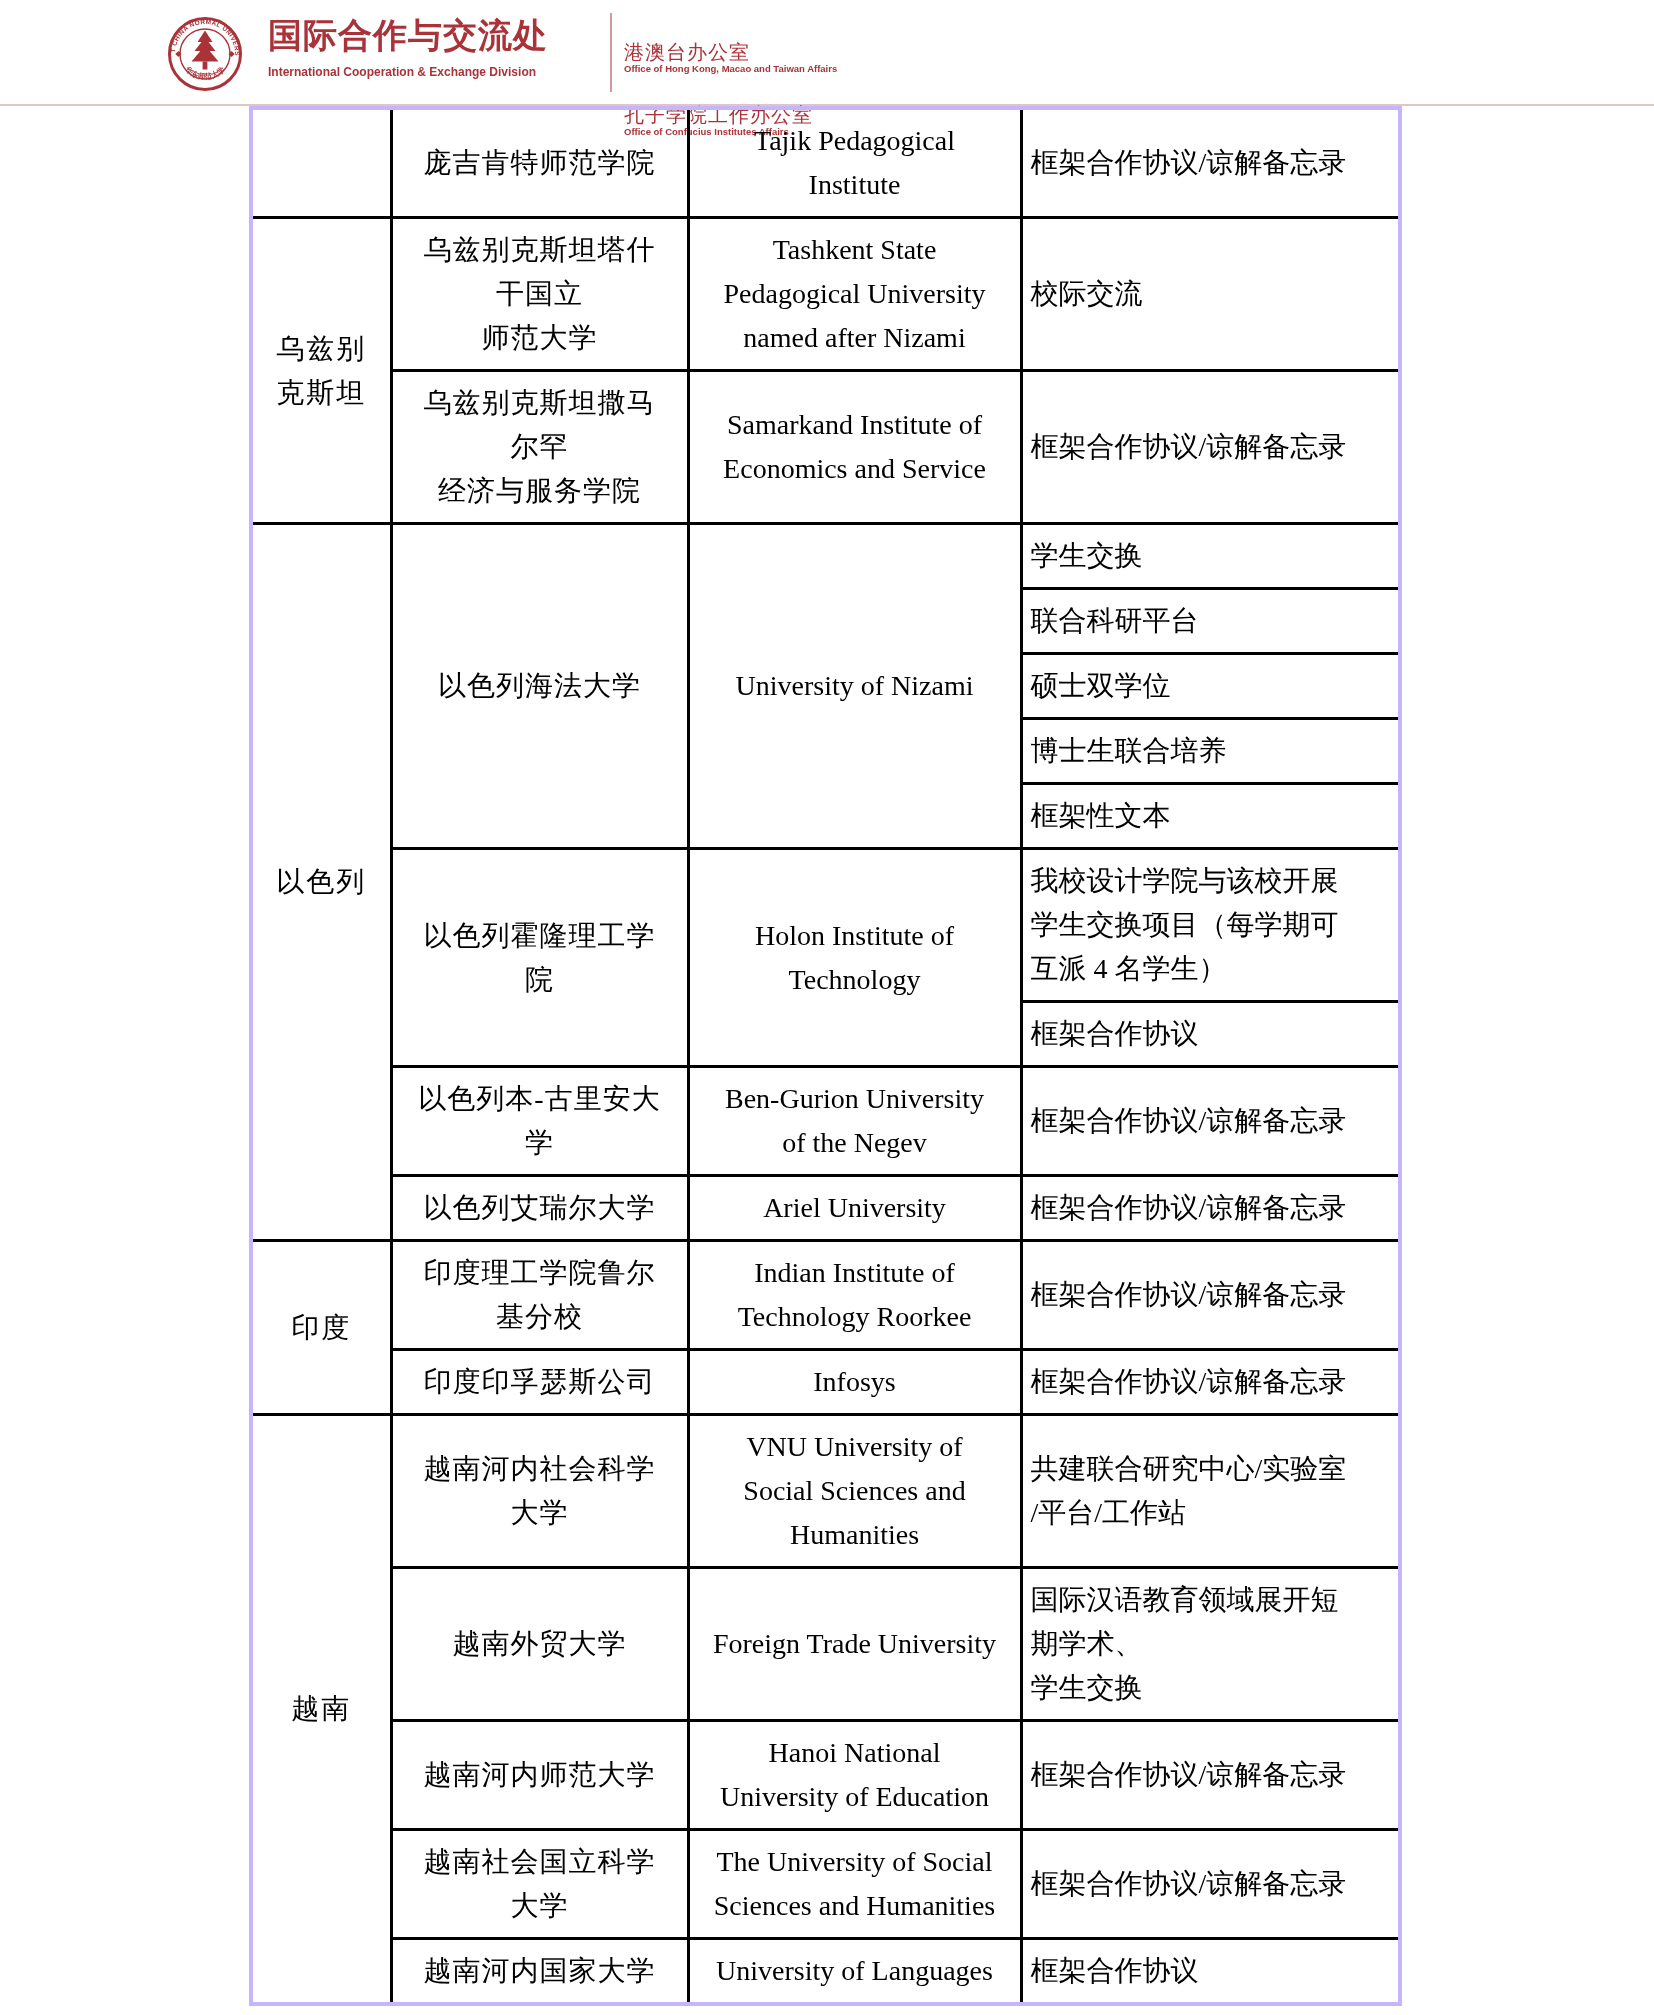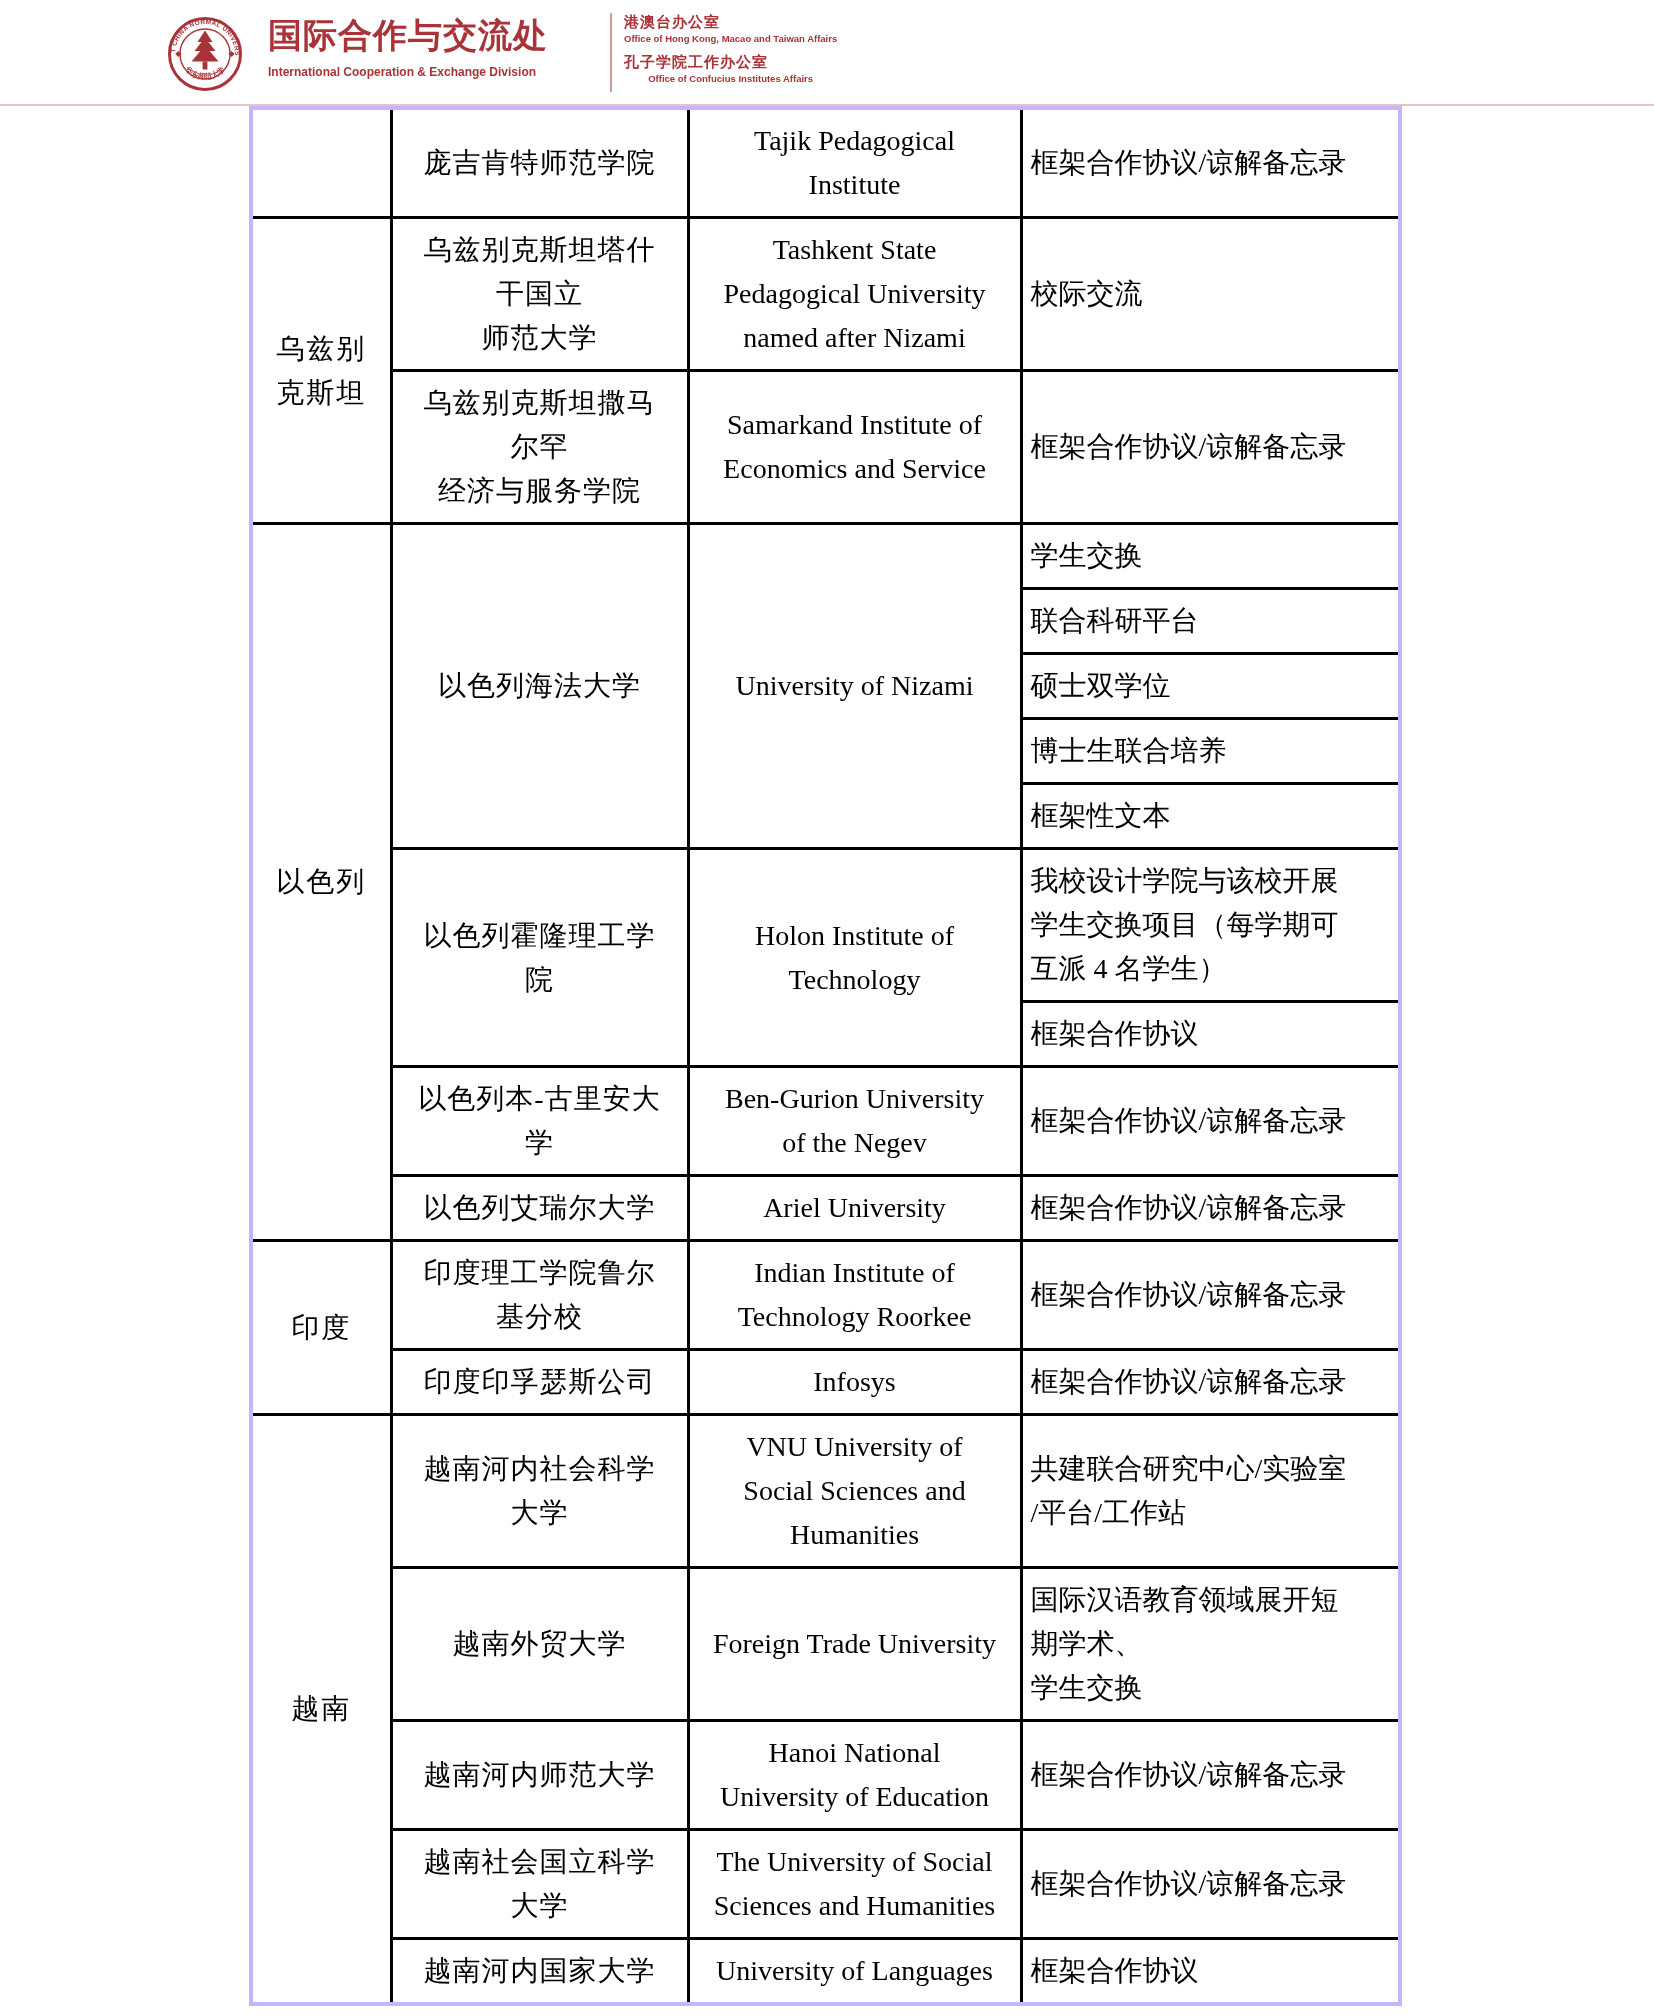--- a/index.html
+++ b/index.html
@@ -15,22 +15,22 @@
   }
   .seal{ position:absolute; left:166px; top:15px; }
   .title-block{ position:absolute; left:268px; top:12px; color:var(--red);
     font-family:"Liberation Sans","DejaVu Sans",sans-serif; }
   .title-cn{ font-size:34px; font-weight:bold; line-height:46px; letter-spacing:1px; white-space:nowrap; }
   .title-en{ font-size:12px; font-weight:bold; margin-top:7px; letter-spacing:0px; white-space:nowrap; }
   .hdr-divider{ position:absolute; left:610px; top:13px; width:2px; height:79px; background:#cf9a9d; }
   .offices{ position:absolute; left:624px; top:12px; color:var(--red);
     font-family:"Liberation Sans","DejaVu Sans",sans-serif; }
   .office{ margin-bottom:7px; }
-  .office-cn{ font-size:15px; font-weight:bold; line-height:20px; letter-spacing:1px; }
-  .office-en{ font-size:9.5px; line-height:13px; font-weight:bold;text-align:center; }
+  .office-cn{ font-size:20px; font-weight:normal; line-height:20px; letter-spacing:1px;margin-top:30px; }
+  .office-en{ font-size:9.5px; line-height:13px; font-weight:bold; }
   
   .tbl-wrap{ position:absolute; left:249px; top:106px; }
   table.partners{
     border-collapse:collapse; table-layout:fixed; width:1149px;
     border:4px solid #c4b5fd;
   }
   td{
     border:3px solid #000;
     font-size:28px; line-height:44px;
     padding:9px 8px;

